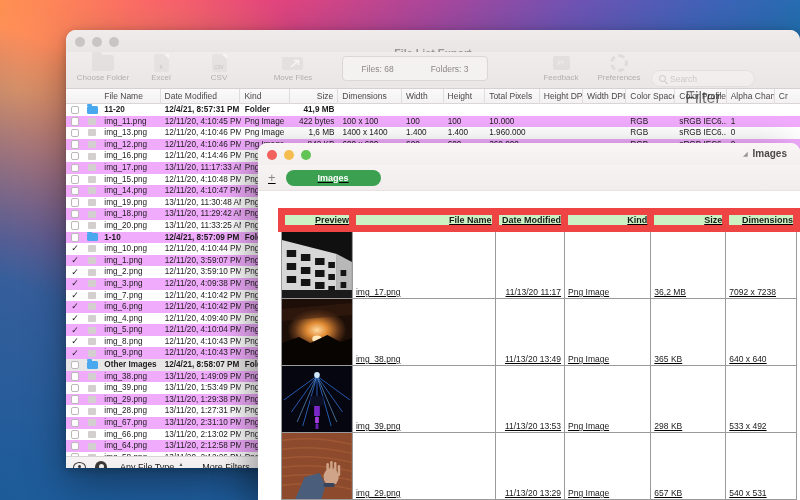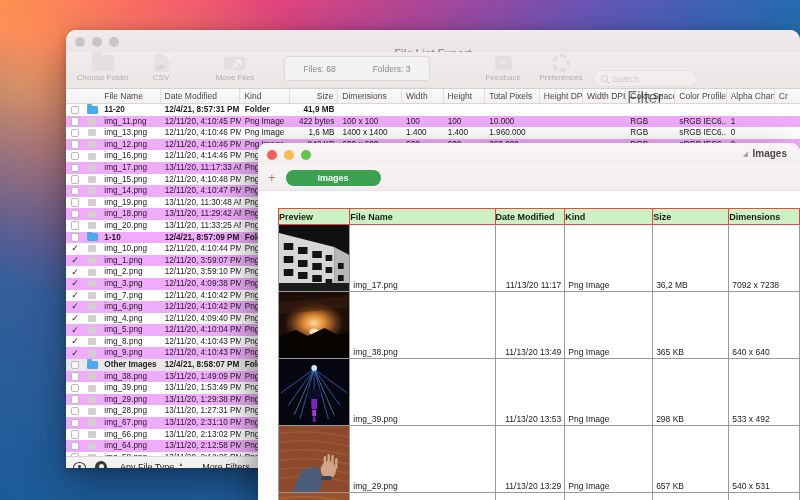--- a/index.html
+++ b/index.html
@@ -130,21 +130,21 @@
   .steppers { display:flex; flex-direction:column; gap:1px; font-size:5px; line-height:4px; color:#555; }
   .morefilters { font-size: 9px; color: #1d1b1b; margin-left: 6px; }
 
   
   #win-sheet {
     position: absolute; left: 258px; top: 143px;
     width: 542px; height: 357px;
     background: #fff;
     border-radius: 9px 9px 0 0;
     box-shadow: -10px 8px 34px rgba(0,0,0,.34);
-    overflow: hidden; z-index: 3;
+    overflow: hidden; z-index: 3; text-decoration: underline;
   }
   .sheet-title {
     height: 22px; background: linear-gradient(#faf6f6,#f4efef); position: relative;
   }
   .sheet-title .traffic { top: 7px; left: 9px; }
   .tl-r { background: #f2615b; } .tl-y { background: #f5bd4f; } .tl-g { background: #61c454; }
   .sheet-doc {
     position: absolute; right: 13px; top: 5px; display: flex; align-items: center; gap: 5px;
     font-size: 10px; font-weight: bold; color: #4c4949;
   }
@@ -156,23 +156,23 @@
   }
   .plus { font-size: 13px; color: #8b8787; line-height: 1; }
   .tab-pill {
     background: #3ba050; color: #fff; font-size: 9px; font-weight: bold;
     padding: 3px 32px; border-radius: 11px;
   }
   .sheet-canvas { background: #fff; height: 309px; position: relative; padding-top: 17px; }
 
   .sh-table { border-collapse: collapse; margin-left: 20px; table-layout: fixed; }
   .sh-table th {
-    background: #ccf2c4; border: 1px solid #ef4444;
+    background: #ccf2c4; border: 7px solid #ef4444;
     font-size: 9px; font-weight: bold; color: #1a1a1a;
-    height: 16px; text-align: left;
+    height: 16px; text-align: right;
   }
   .sh-table td {
     border: 1px solid #9a9a9a; font-size: 8.5px; color: #1a1a1a;
     vertical-align: bottom; padding: 0 3px 1px 3px; height: 66px;
   }
   .sh-table td.prevcell { padding: 0; vertical-align: top; border-color: #9a9a9a; }
   .thumb { width: 100%; height: 66px; display: block; }
   .w-prev { width: 74px; } .w-name { width: 152px; }
   .w-date { width: 72px; } .w-kind { width: 92px; }
   .w-size { width: 80px; } .w-dims { width: 72px; }
@@ -193,20 +193,28 @@
       </div>
       <div class="win-title">File List Export</div>
     </div>
 
     <div class="toolbar">
       <div class="tbitem">
         <span class="glyph">
             <span class="folder-ico"></span>
           </span>
         <span class="lbl">Choose Folder</span>
+      </div>
+      <div class="tbitem">
+        <span class="glyph">
+            <span class="doc-ico">
+              <span class="doc-tag">X</span>
+            </span>
+          </span>
+        <span class="lbl">Excel</span>
       </div>
       <div class="tbitem">
         <span class="glyph">
             <span class="doc-ico">
               <span class="doc-tag">CSV</span>
             </span>
           </span>
         <span class="lbl">CSV</span>
       </div>
       <div class="tbitem" style="margin-left:16px">

